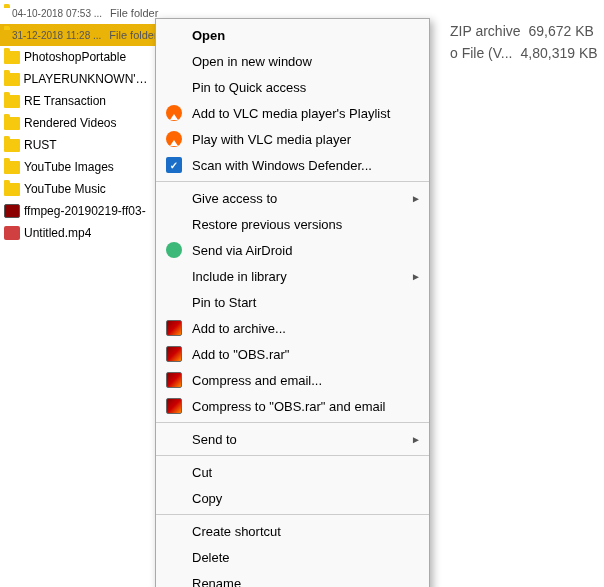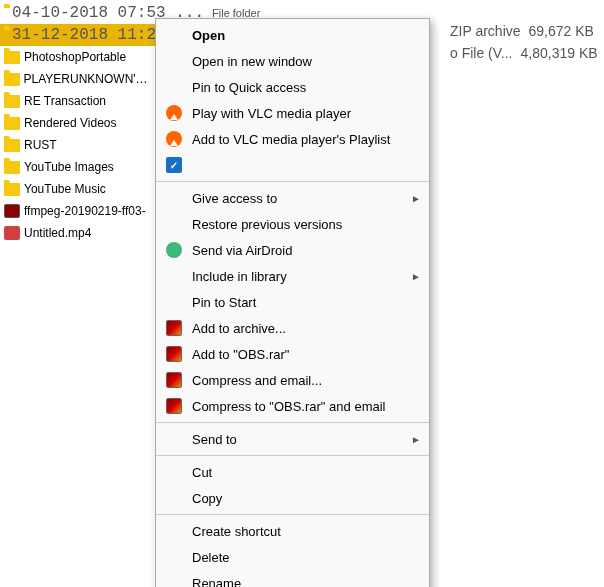--- a/index.html
+++ b/index.html
@@ -107,24 +107,23 @@
     .folder-icon-small::before {
       content: '';
       position: absolute;
       top: -3px; left: 0;
       width: 6px; height: 4px;
       background: #f6c90e;
       border-radius: 1px 2px 0 0;
     }
 
     .file-date {
-      font-size: 16px;
+      font-size: 10px;
       color: #555;
       margin-left: 4px;
-      font-family: Liberation Mono, monospace;
     }
 
     .file-type {
       font-size: 11px;
       color: #555;
       margin-left: auto;
     }
   </style>
 </head>
 <body>
@@ -206,37 +205,38 @@
   <div class="menu-item">
     <span>Pin to Quick access</span>
   </div>
 
   <div class="menu-item">
     <span class="menu-icon">
       <span style="width:16px;height:16px;background:#f60;border-radius:50%;display:inline-block;position:relative;overflow:hidden;">
         <span style="position:absolute;bottom:1px;left:4px;width:0;height:0;border-left:4px solid transparent;border-right:4px solid transparent;border-bottom:6px solid white;"></span>
       </span>
     </span>
-    <span>Play with VLC media player</span>
+    <span>Add to VLC media player's Playlist</span>
   </div>
   <div class="menu-item">
     <span class="menu-icon">
       <span style="width:16px;height:16px;background:#f60;border-radius:50%;display:inline-block;position:relative;overflow:hidden;">
         <span style="position:absolute;bottom:1px;left:4px;width:0;height:0;border-left:4px solid transparent;border-right:4px solid transparent;border-bottom:6px solid white;"></span>
       </span>
     </span>
-    <span>Add to VLC media player's Playlist</span>
+    <span>Play with VLC media player</span>
   </div>
 
   <div class="menu-item">
     <span class="menu-icon">
       <span style="width:16px;height:16px;background:#1a6ec7;display:inline-flex;align-items:center;justify-content:center;border-radius:2px;">
         <span style="color:white;font-size:10px;font-weight:bold;">✓</span>
       </span>
     </span>
+    <span>Scan with Windows Defender...</span>
   </div>
 
   <div class="menu-separator"></div>
 
   <div class="menu-item">
     <span>Give access to</span>
     <span class="arrow">►</span>
   </div>
   <div class="menu-item">
     <span>Restore previous versions</span>

